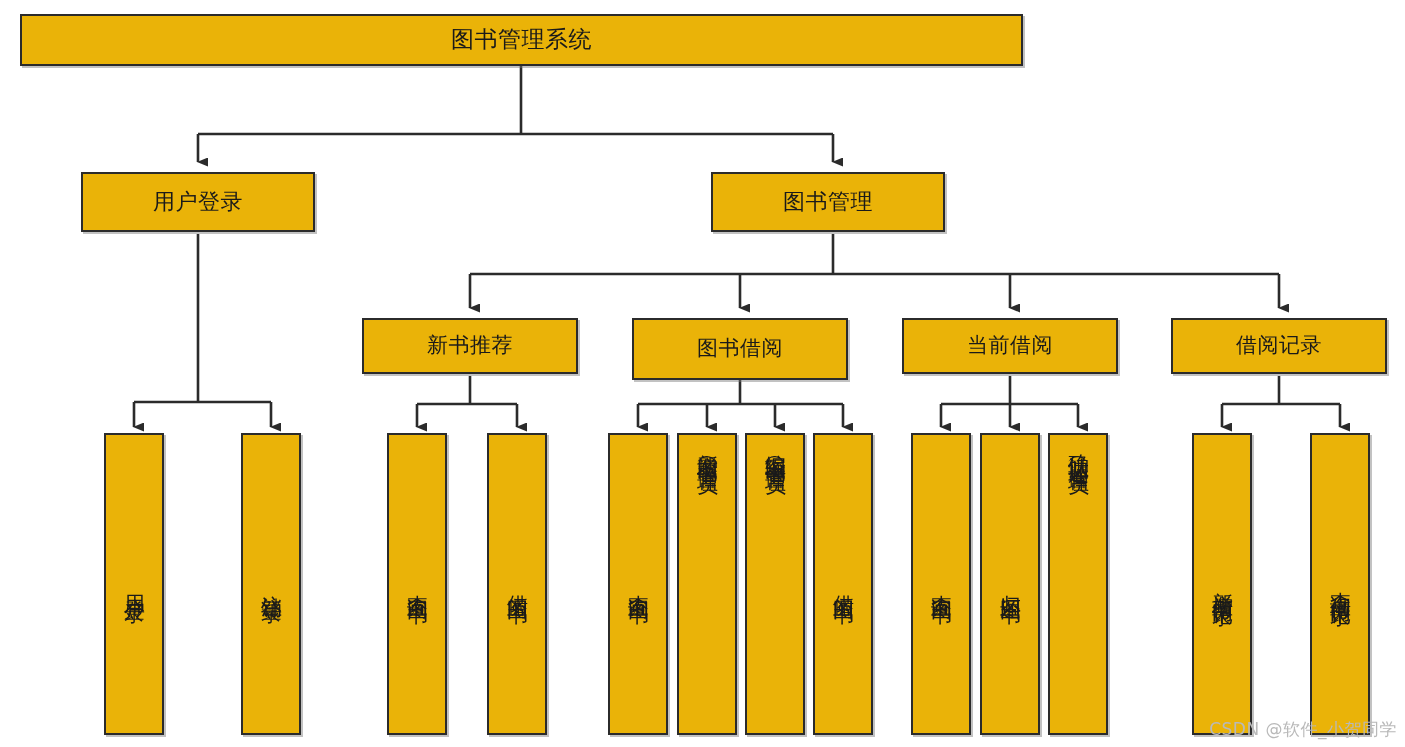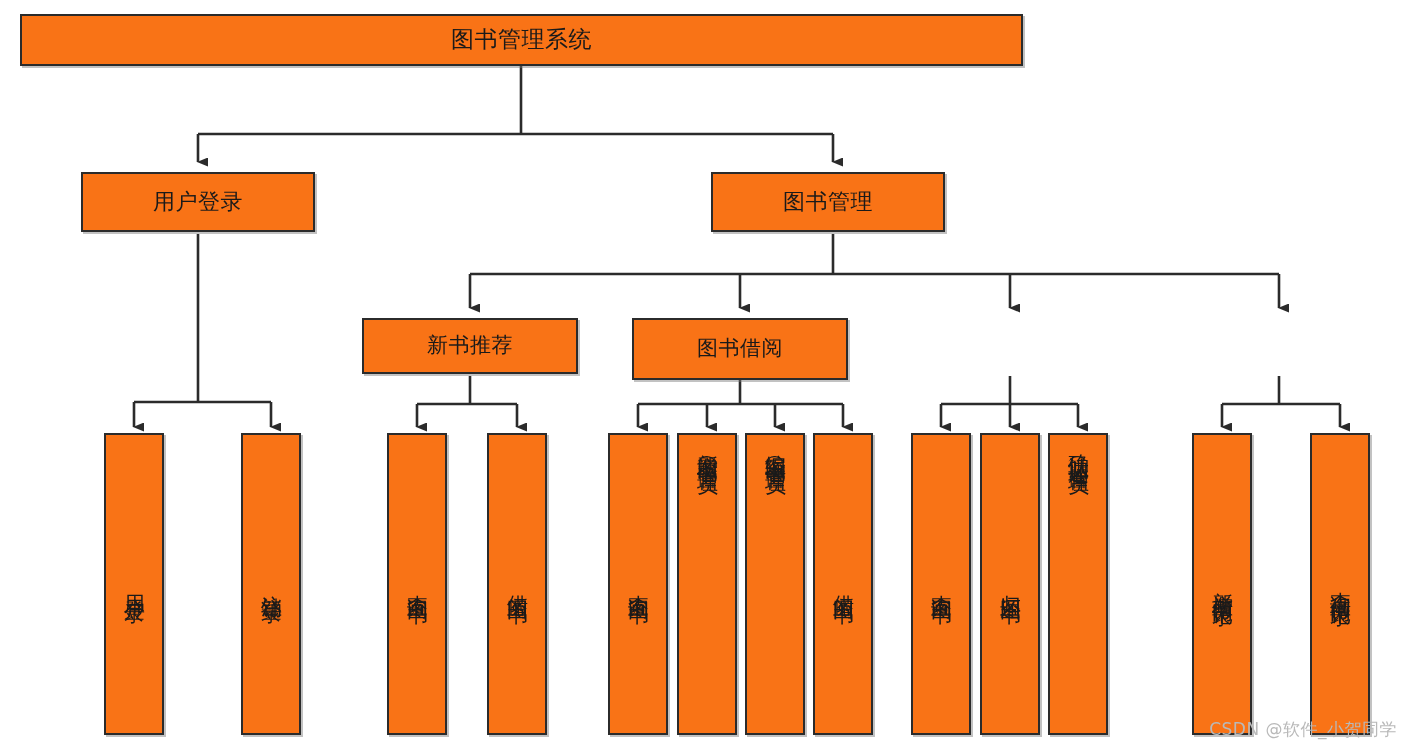--- a/index.html
+++ b/index.html
@@ -16,21 +16,21 @@
   }
   #diagram-root {
     position: relative;
     width: 1405px;
     height: 747px;
     background: #ffffff;
   }
   .node-box {
     position: absolute;
     box-sizing: border-box;
-    background: #f97316;
+    background: #eab308;
     border: 2.5px solid #2b2b2b;
     box-shadow: 2px 2px 0 rgba(120,120,120,0.45);
     display: flex;
     align-items: center;
     justify-content: center;
   }
   .node-label {
     color: #1a1a1a;
     line-height: 1.12;
     text-align: center;
@@ -142,21 +142,27 @@
   </div>
 
   <div class="node-box lvl2" style="left:362px; top:318px; width:216px; height:56px;">
     <span class="node-label">新书推荐</span>
   </div>
 
   <div class="node-box lvl2" style="left:632px; top:318px; width:216px; height:62px;">
     <span class="node-label">图书借阅</span>
   </div>
 
-
+  <div class="node-box lvl2" style="left:902px; top:318px; width:216px; height:56px;">
+    <span class="node-label">当前借阅</span>
+  </div>
+
+  <div class="node-box lvl2" style="left:1171px; top:318px; width:216px; height:56px;">
+    <span class="node-label">借阅记录</span>
+  </div>
 
   <div class="node-box leaf" style="left:104px; top:433px; width:60px; height:302px;">
     <span class="node-label">用户登录</span>
   </div>
 
   <div class="node-box leaf" style="left:241px; top:433px; width:60px; height:302px;">
     <span class="node-label">注销登录</span>
   </div>
 
   <div class="node-box leaf" style="left:387px; top:433px; width:60px; height:302px;">

